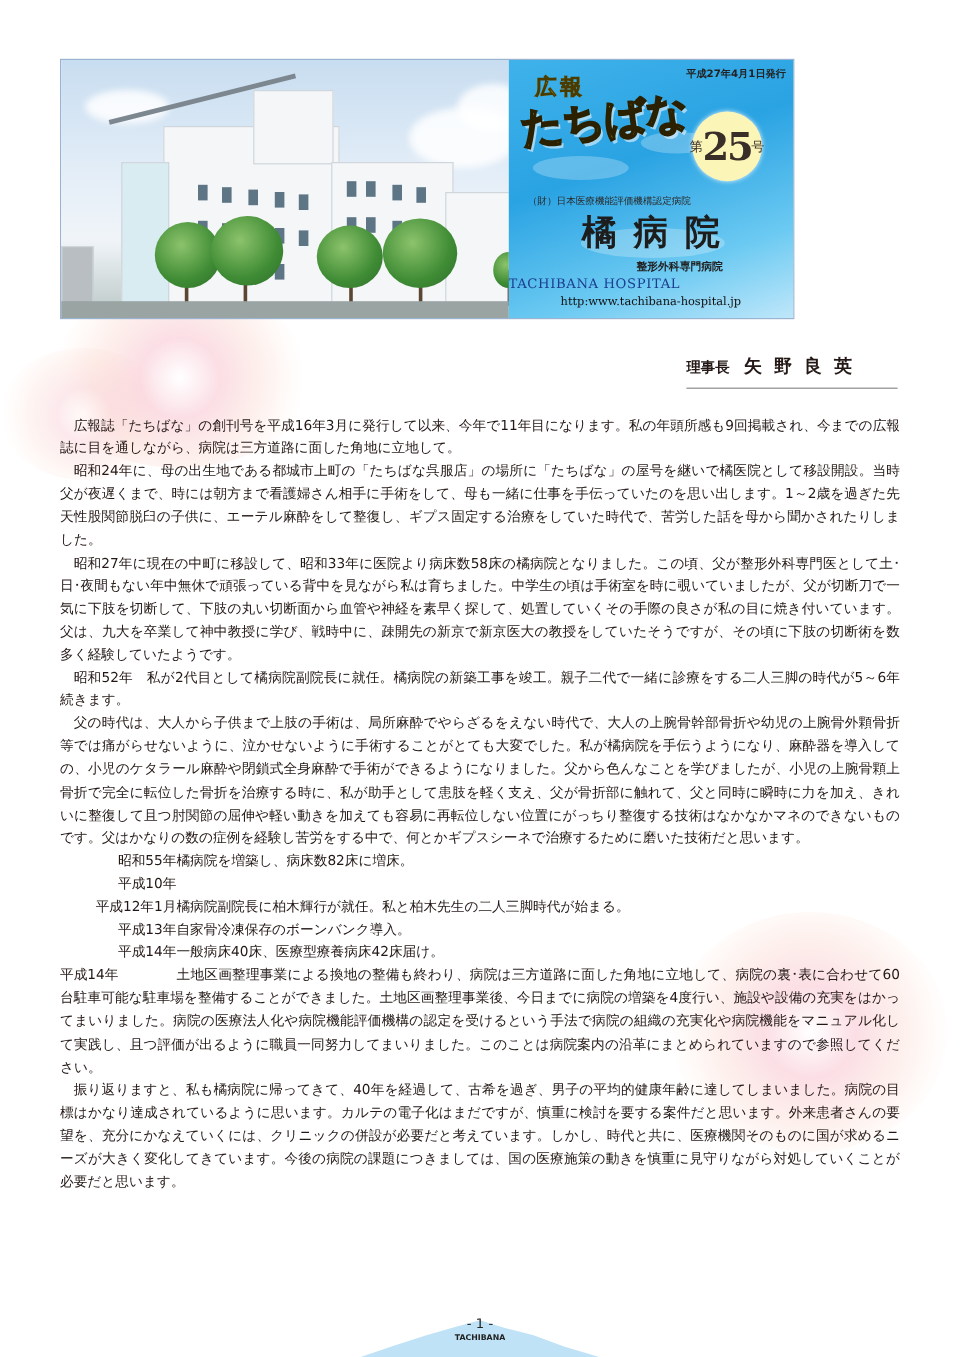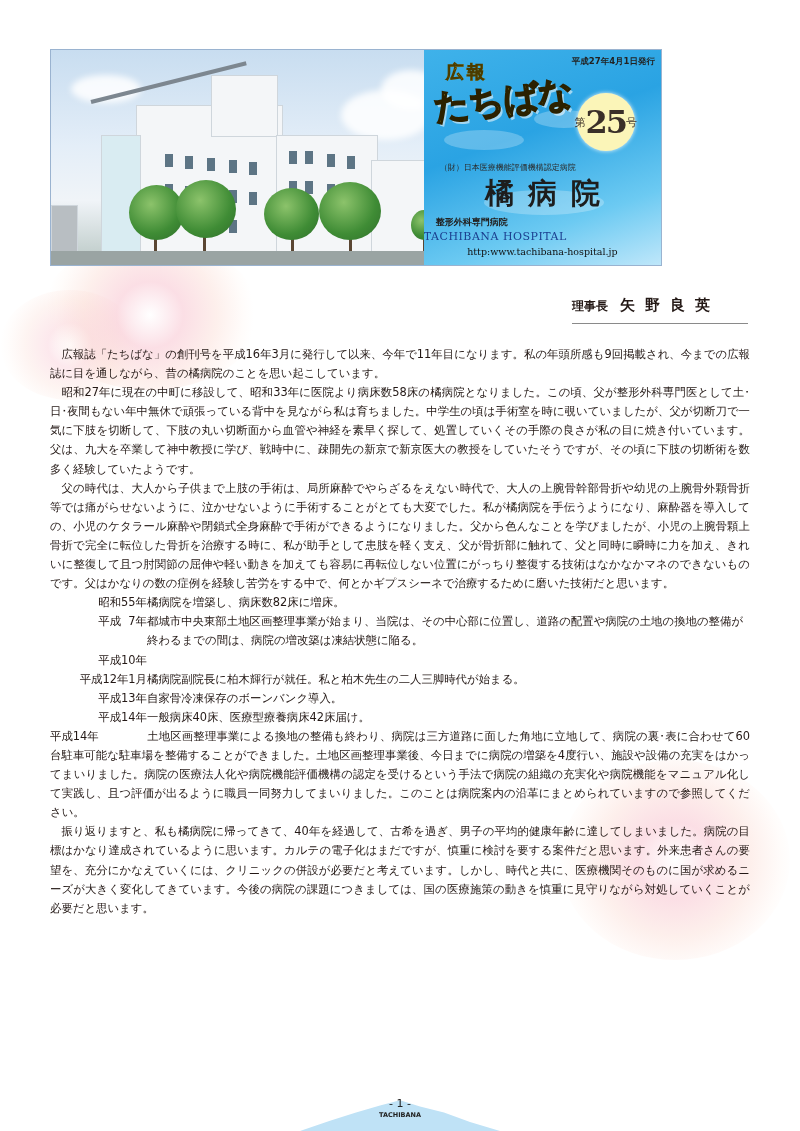--- a/index.html
+++ b/index.html
@@ -39,21 +39,21 @@
   }
   .water { position: absolute; border-radius: 50%; background: rgba(255,255,255,0.25); }
   .kouhou { position: absolute; left: 22px; top: 10px; font-size: 18px; font-weight: bold; color: #f7e84a; -webkit-text-stroke: 0.6px #4a3c00; letter-spacing: 3px; }
   .brand { position: absolute; left: 10px; top: 34px; font-size: 35px; font-weight: bold; color: #ffe92a; -webkit-text-stroke: 1.5px #2b2100; letter-spacing: -1px; text-shadow: 2px 3px 0 rgba(255,255,255,0.55); transform: rotate(-6deg); transform-origin: left center; }
   .issue-date { position: absolute; right: 6px; top: 6px; font-size: 8.5px; color: #222; font-weight: bold; }
   .issue-badge { position: absolute; left: 153px; top: 43px; width: 58px; height: 58px; border-radius: 50%; background: #fbf5b8; box-shadow: 0 0 4px rgba(255,255,255,0.9); display: flex; align-items: center; justify-content: center; font-family: "DejaVu Serif", serif; color: #3a2f28; }
   .issue-badge .pre, .issue-badge .post { font-size: 11px; }
   .issue-badge .num { font-size: 32px; font-weight: bold; letter-spacing: -2px; }
   .cert { position: absolute; left: 16px; width: 100%; top: 112px; text-align: left; font-size: 8px; color: #2a2a2a; }
   .hospital-name { position: absolute; left: 0; width: 100%; top: 124px; text-align: center; font-family: "DejaVu Serif", serif; font-size: 29px; font-weight: bold; letter-spacing: 14px; color: #1d1d1d; padding-left: 14px; box-sizing: border-box; }
-  .specialty { position: absolute; left: 0; width: 100%; top: 166px; text-align: left; font-size: 9px; font-weight: bold; color: #222; padding-left: 12px; }
+  .specialty { position: absolute; left: 12px; width: 100%; top: 166px; text-align: center; font-size: 9px; font-weight: bold; color: #222; padding-left: 12px; }
   .en-name { position: absolute; left: 0; width: 100%; top: 180px; text-align: left; font-family: "DejaVu Serif", serif; font-size: 11px; color: #1b3e8f; letter-spacing: 0.5px; }
   .url { position: absolute; left: 0; width: 100%; top: 196px; text-align: center; font-family: "DejaVu Serif", serif; font-size: 9.5px; color: #111; }
 
   
   .author { position: absolute; left: 572px; top: 296px; display: flex; align-items: baseline; }
   .author .role { font-size: 12px; font-weight: bold; margin-right: 12px; }
   .author .name { font-size: 15px; font-weight: bold; letter-spacing: 10px; }
   .author-rule { position: absolute; left: 572px; top: 323px; width: 176px; height: 1px; background: #8a8a8a; }
 
   
@@ -150,32 +150,30 @@
   </div>
 </header>
 
 <div class="author">
   <span class="role">理事長</span>
   <span class="name">矢野良英</span>
 </div>
 <div class="author-rule"></div>
 
 <main class="content">
-  <p>広報誌「たちばな」の創刊号を平成16年3月に発行して以来、今年で11年目になります。私の年頭所感も9回掲載され、今までの広報誌に目を通しながら、昔の橘病院のことを思い起こしています。</p>
+  <p>広報誌「たちばな」の創刊号を平成16年3月に発行して以来、今年で11年目になります。私の年頭所感も9回掲載され、今までの広報誌に目を通しながら、病院は三方道路に面した角地に立地して。</p>
+  <p>昭和24年に、母の出生地である都城市上町の「たちばな呉服店」の場所に「たちばな」の屋号を継いで橘医院として移設開設。当時父が夜遅くまで、時には朝方まで看護婦さん相手に手術をして、母も一緒に仕事を手伝っていたのを思い出します。1～2歳を過ぎた先天性股関節脱臼の子供に、エーテル麻酔をして整復し、ギプス固定する治療をしていた時代で、苦労した話を母から聞かされたりしました。</p>
   <p>昭和27年に現在の中町に移設して、昭和33年に医院より病床数58床の橘病院となりました。この頃、父が整形外科専門医として土･日･夜間もない年中無休で頑張っている背中を見ながら私は育ちました。中学生の頃は手術室を時に覗いていましたが、父が切断刀で一気に下肢を切断して、下肢の丸い切断面から血管や神経を素早く探して、処置していくその手際の良さが私の目に焼き付いています。父は、九大を卒業して神中教授に学び、戦時中に、疎開先の新京で新京医大の教授をしていたそうですが、その頃に下肢の切断術を数多く経験していたようです。</p>
+  <p>昭和52年　私が2代目として橘病院副院長に就任。橘病院の新築工事を竣工。親子二代で一緒に診療をする二人三脚の時代が5～6年続きます。</p>
   <p>父の時代は、大人から子供まで上肢の手術は、局所麻酔でやらざるをえない時代で、大人の上腕骨幹部骨折や幼児の上腕骨外顆骨折等では痛がらせないように、泣かせないように手術することがとても大変でした。私が橘病院を手伝うようになり、麻酔器を導入しての、小児のケタラール麻酔や閉鎖式全身麻酔で手術ができるようになりました。父から色んなことを学びましたが、小児の上腕骨顆上骨折で完全に転位した骨折を治療する時に、私が助手として患肢を軽く支え、父が骨折部に触れて、父と同時に瞬時に力を加え、きれいに整復して且つ肘関節の屈伸や軽い動きを加えても容易に再転位しない位置にがっちり整復する技術はなかなかマネのできないものです。父はかなりの数の症例を経験し苦労をする中で、何とかギプスシーネで治療するために磨いた技術だと思います。</p>
 
   <div class="timeline">
     <div class="trow">
       <span class="yr">昭和55年</span>
       <span class="ev">橘病院を増築し、病床数82床に増床。</span>
-    </div>
-    <div class="trow">
-      <span class="yr">平成  7年</span>
-      <span class="ev">都城市中央東部土地区画整理事業が始まり、当院は、その中心部に位置し、道路の配置や病院の土地の換地の整備が終わるまでの間は、病院の増改築は凍結状態に陥る。</span>
     </div>
     <div class="trow">
       <span class="yr">平成10年</span>
     </div>
     <div class="trow">
       <span class="yr">平成12年1月</span>
       <span class="ev">橘病院副院長に柏木輝行が就任。私と柏木先生の二人三脚時代が始まる。</span>
     </div>
     <div class="trow">
       <span class="yr">平成13年</span>

